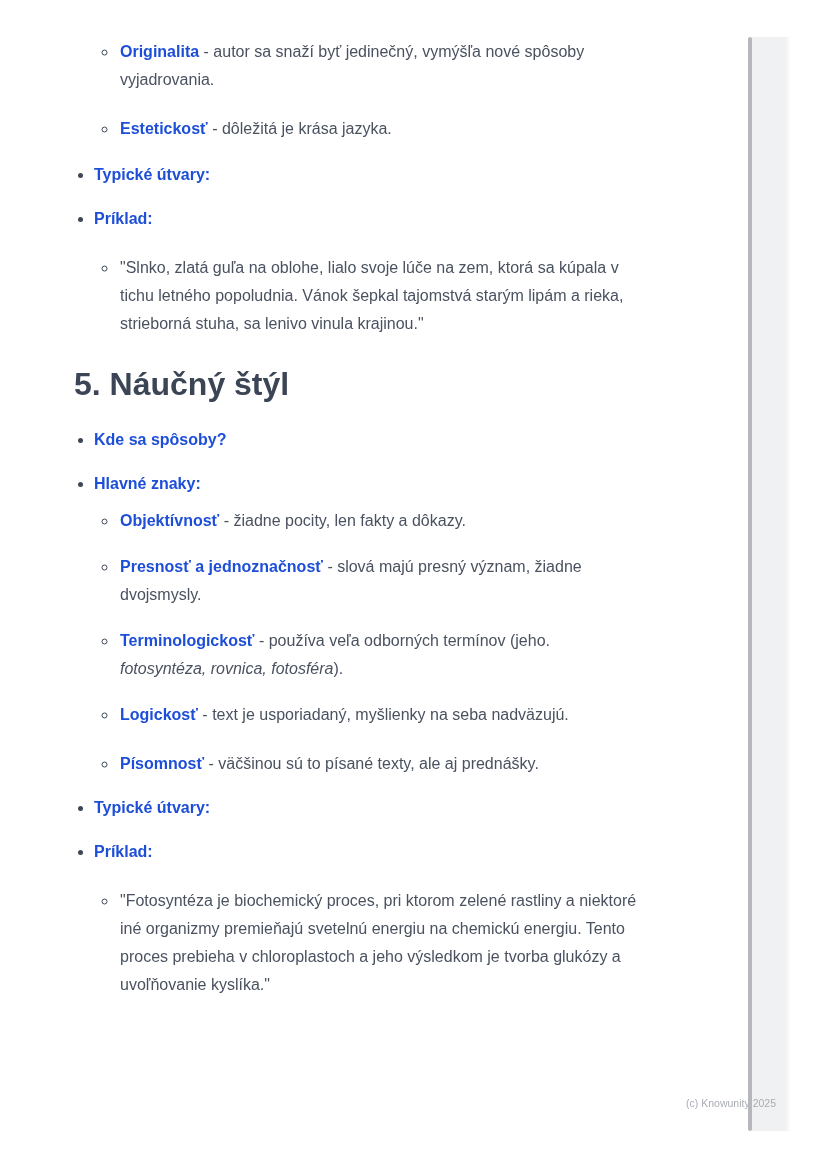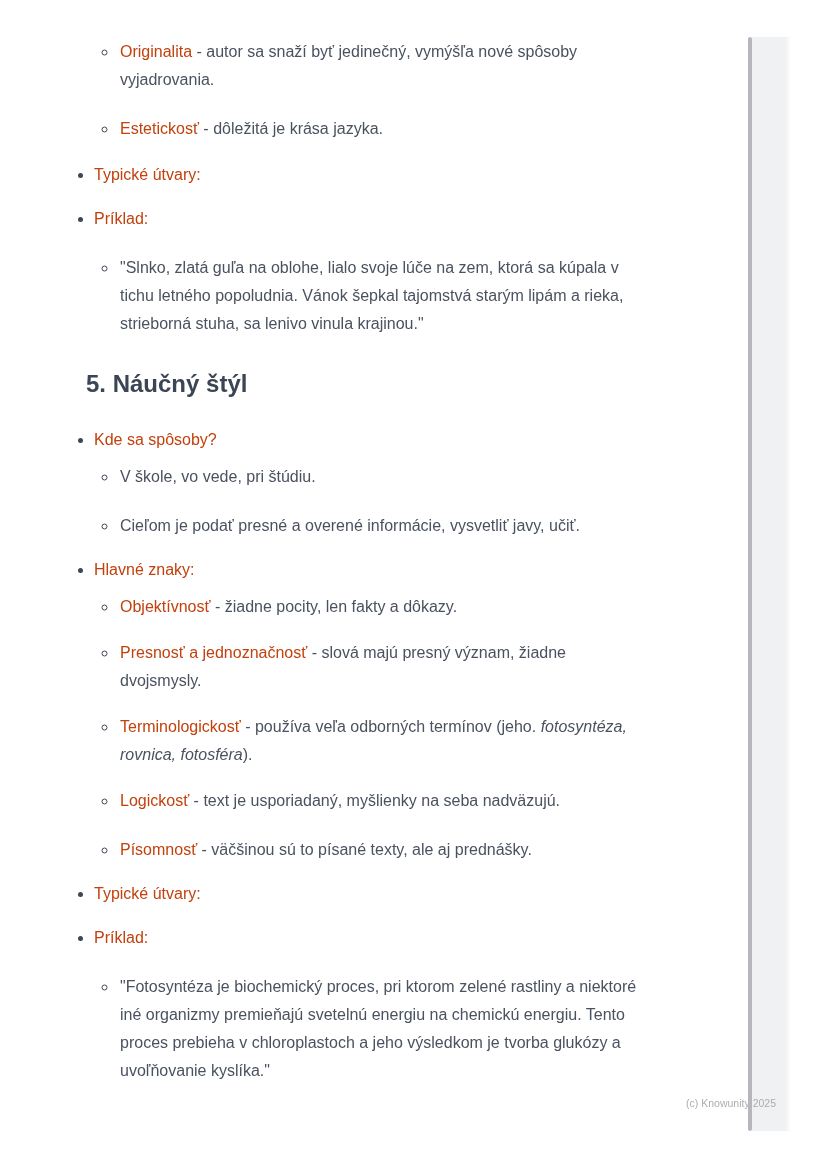--- a/index.html
+++ b/index.html
@@ -19,25 +19,25 @@
     width: 568px;
   }
   ul { margin: 0; padding: 0; }
   ul.l1 { list-style-type: disc; padding-left: 24px; margin: 18px 0; }
   ul.l2 { list-style-type: circle; padding-left: 24px; margin: 4px 0 0 0; }
   ul.l2.standalone { padding-left: 48px; margin-top: 38px; }
   ul.l1 > li { margin: 16px 0; }
   ul.l2 > li { margin: 9px 0 18px 0; padding-left: 2px; }
   ul.l2 > li:last-child { margin-bottom: 9px; margin-top: 21px; }
   li::marker { color: #3e4756; }
-  strong { color: #c2410c; font-weight: normal; }
+  strong { color: #1d4ed8; font-weight: bold; }
   em { font-style: italic; }
   h2 {
-    font-size: 24px; line-height: 32px;
-    color: #3b4555; margin: 30px 0 26px 16px;
+    font-size: 32px; line-height: 32px;
+    color: #3b4555; margin: 30px 0 26px 4px;
   }
   .scroll-track {
     position: absolute;
     left: 752px; top: 37px;
     width: 38px; height: 1094px;
     background: linear-gradient(to right, #f0f1f3 0%, #f0f1f3 86%, #fcfcfd 100%);
     z-index: 1;
   }
   .scroll-thumb {
     position: absolute;
@@ -80,24 +80,20 @@
         <li><span>"Slnko, zlatá guľa na oblohe, lialo svoje lúče na zem, ktorá sa kúpala v tichu letného popoludnia. Vánok šepkal tajomstvá starým lipám a rieka, strieborná stuha, sa lenivo vinula krajinou."</span></li>
       </ul>
     </li>
   </ul>
 
   <h2>5. Náučný štýl</h2>
 
   <ul class="l1">
     <li>
       <strong>Kde sa spôsoby?</strong>
-      <ul class="l2">
-        <li><span>V škole, vo vede, pri štúdiu.</span></li>
-        <li><span>Cieľom je podať presné a overené informácie, vysvetliť javy, učiť.</span></li>
-      </ul>
     </li>
 
     <li>
       <strong>Hlavné znaky:</strong>
       <ul class="l2">
         <li>
           <strong>Objektívnosť</strong><span> - žiadne pocity, len fakty a dôkazy.</span>
         </li>
         <li>
           <strong>Presnosť a jednoznačnosť</strong><span> - slová majú presný význam, žiadne dvojsmysly.</span>

